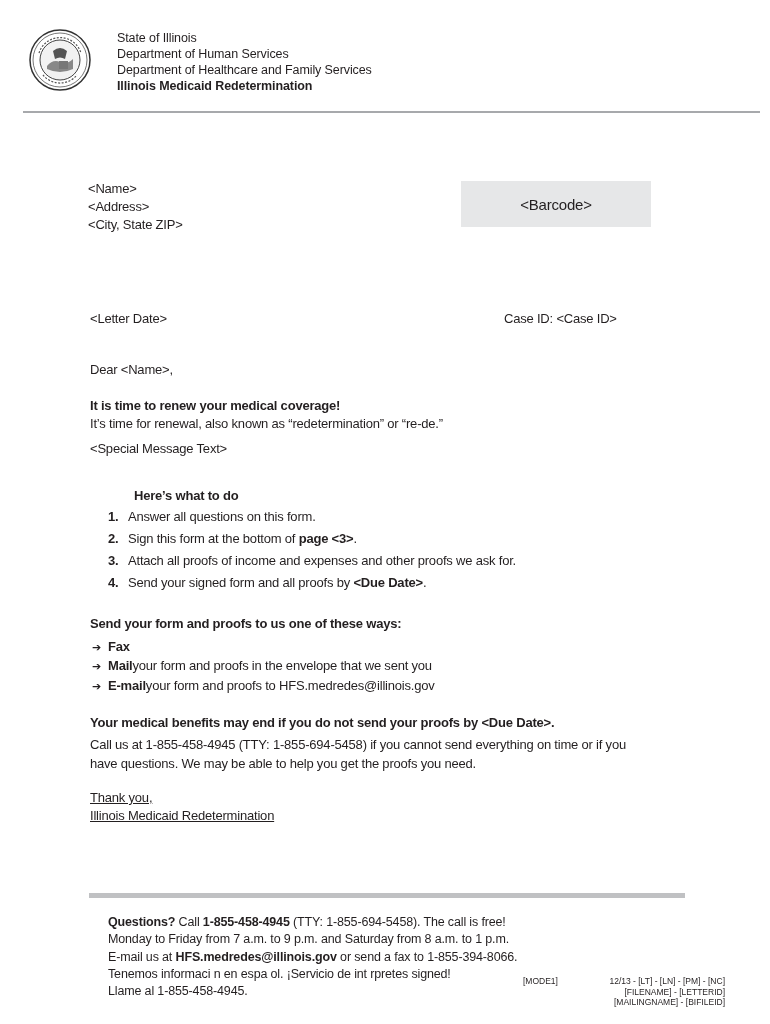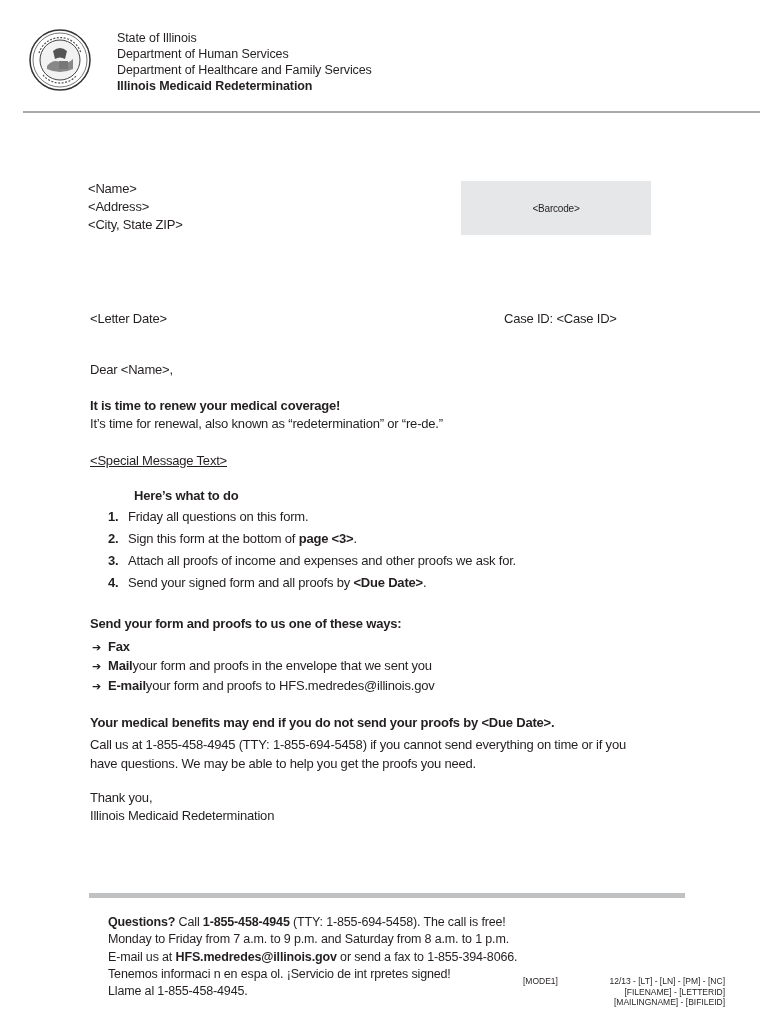--- a/index.html
+++ b/index.html
@@ -37,26 +37,26 @@
 
     
     .address {
       left: 88px; top: 180px;
       font-size: 13px;
       line-height: 18.5px;
       letter-spacing: -0.2px;
     }
     .barcode-box {
       left: 461px; top: 181px;
-      width: 190px; height: 54px;
+      width: 190px; height: 46px;
       background: #e6e7e8;
       display: flex;
       align-items: center;
       justify-content: center;
-      font-size: 10px;
+      font-size: 15px;
       letter-spacing: -0.2px;
     }
 
     .letter-date {
       left: 90px; top: 311px;
       font-size: 13px;
       letter-spacing: -0.2px;
     }
     .case-id {
       left: 460px; top: 311px;
@@ -68,21 +68,21 @@
     .body-text {
       font-size: 13px;
       letter-spacing: -0.2px;
       line-height: 18px;
     }
     .b { font-weight: bold; }
 
     .greeting { left: 90px; top: 361px; }
     .renew-heading { left: 90px; top: 397px; font-weight: bold; }
     .renew-sub { left: 90px; top: 415px; }
-    .special { left: 90px; top: 452px; text-decoration: underline; }
+    .special { left: 90px; top: 440px; }
 
     .todo-heading { left: 90px; top: 487px; font-weight: bold; padding-left: 44px; }
     .todo-list {
       left: 108px; top: 508px;
       margin: 0; padding: 0;
       list-style: none;
     }
     .todo-list li {
       height: 22px;
       line-height: 18px;
@@ -108,21 +108,21 @@
     .arrow {
       display: inline-block;
       width: 16px;
       font-size: 11px;
       line-height: 18px;
     }
 
     .warn-heading { left: 90px; top: 714px; font-weight: bold; }
     .warn-text { left: 90px; top: 735px; width: 560px; line-height: 19px; }
 
-    .thanks { left: 90px; top: 789px; }
+    .thanks { left: 90px; top: 789px; text-decoration: underline; }
 
     .bottom-rule {
       left: 89px; top: 893px;
       width: 596px; height: 5px;
       background: #c0c1c3;
     }
 
     .footer {
       left: 90px; top: 914px;
       font-size: 12.5px;
@@ -192,21 +192,21 @@
 
 <div class="abs body-text renew-heading">It is time to renew your medical coverage!</div>
 <div class="abs body-text renew-sub">It’s time for renewal, also known as “redetermination” or “re-de.”</div>
 
 <div class="abs body-text special">&lt;Special Message Text&gt;</div>
 
 <div class="abs body-text todo-heading">Here’s what to do</div>
 <ul class="abs body-text todo-list">
   <li>
     <span class="num">1.</span>
-    <span><span>Friday all questions on this form.</span><span class="b"></span><span></span></span>
+    <span><span>Answer all questions on this form.</span><span class="b"></span><span></span></span>
   </li>
   <li>
     <span class="num">2.</span>
     <span><span>Sign this form at the bottom of </span><span class="b">page &lt;3&gt;</span><span>.</span></span>
   </li>
   <li>
     <span class="num">3.</span>
     <span><span>Attach all proofs of income and expenses and other proofs we ask for.</span><span class="b"></span><span></span></span>
   </li>
   <li>

